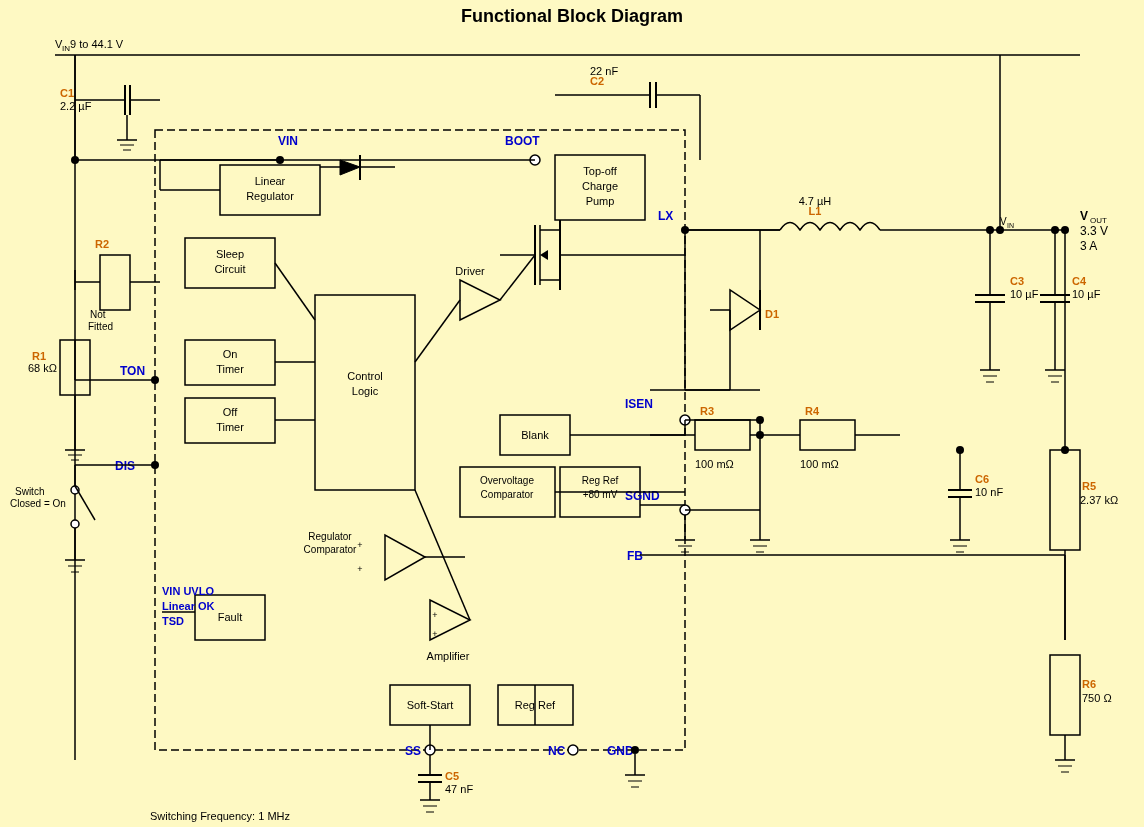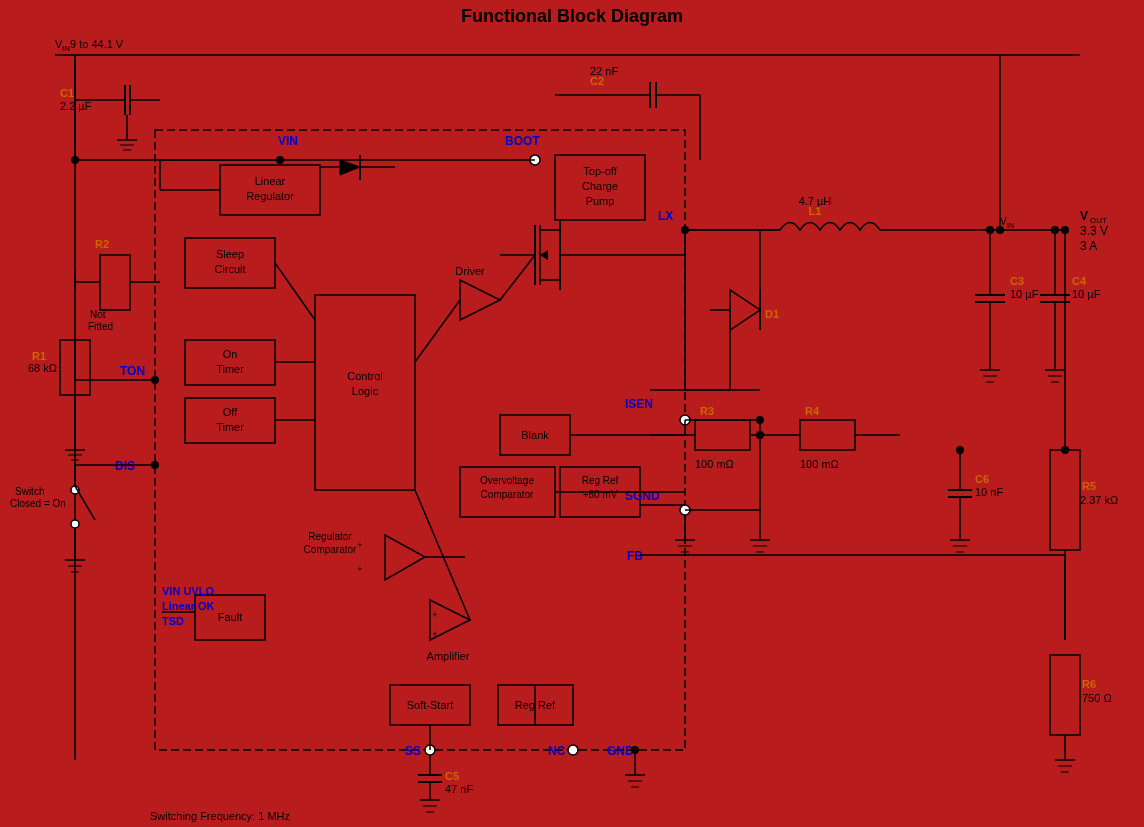--- a/index.html
+++ b/index.html
@@ -8,21 +8,21 @@
       height: 827px;
       background: #ffffff;
       font-family: Arial, sans-serif;
       overflow: hidden;
       position: relative;
     }
     .diagram-container {
       width: 1144px;
       height: 827px;
       position: relative;
-      background: #b91c1c;
+      background: #fef9c3;
     }
     svg {
       position: absolute;
       top: 0;
       left: 0;
       width: 1144px;
       height: 827px;
     }
   </style>
 </head>

